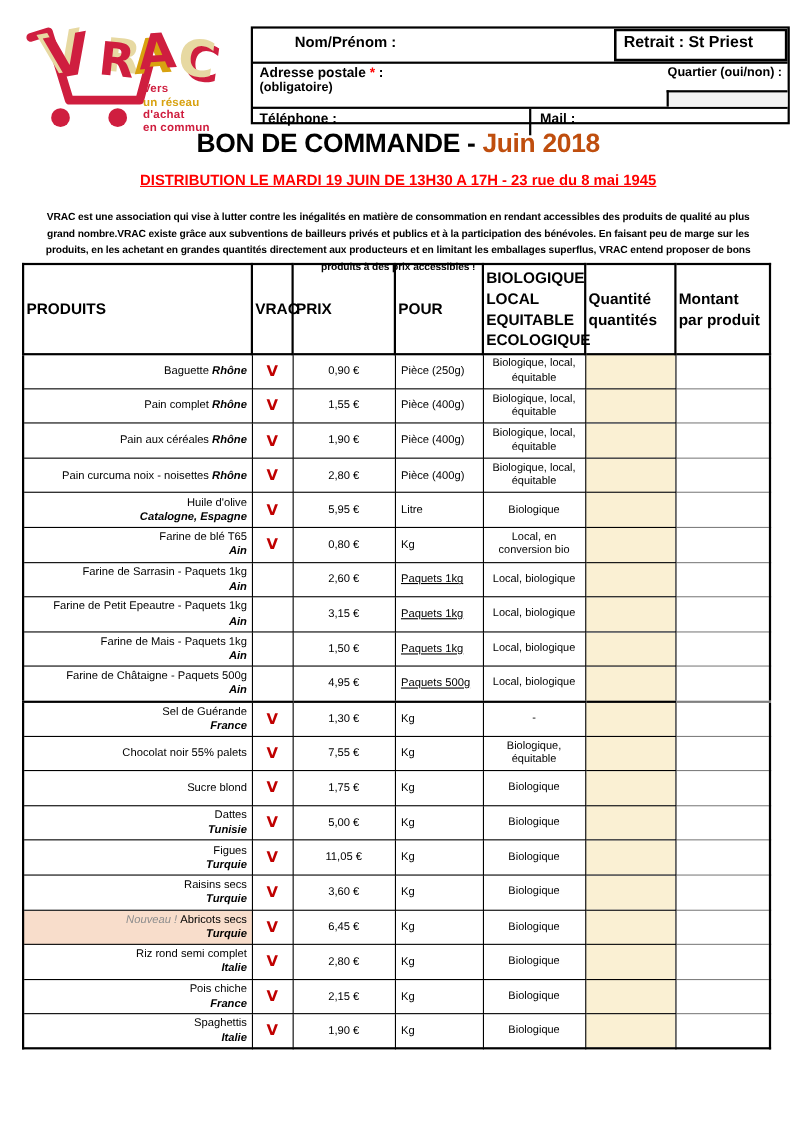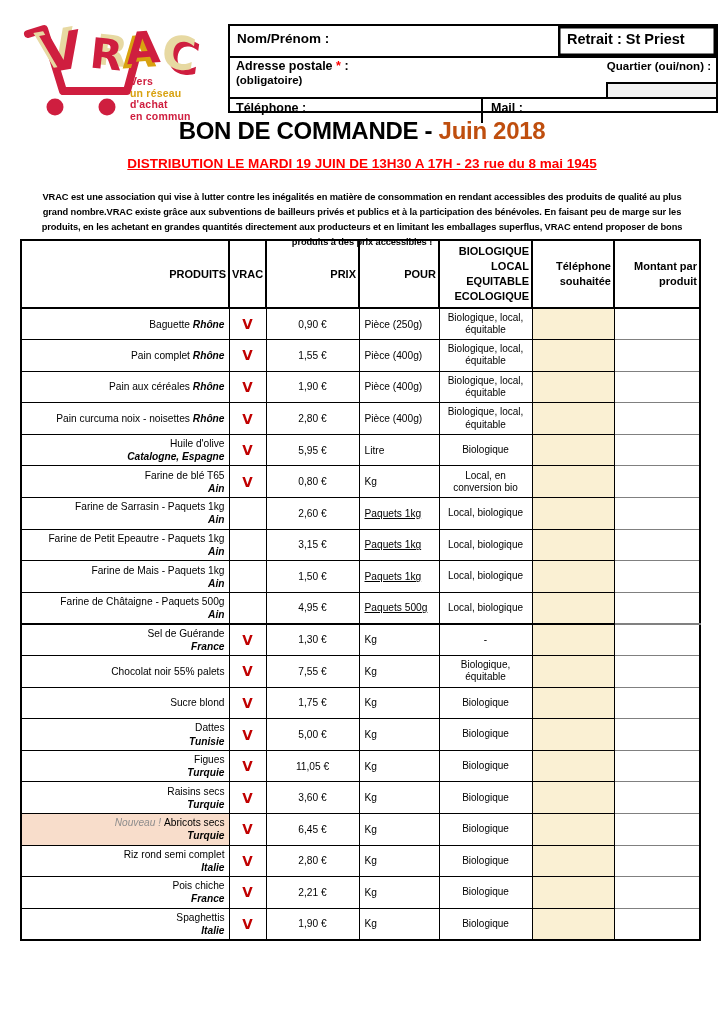--- a/index.html
+++ b/index.html
@@ -19,21 +19,21 @@
   .brand-letter{position:absolute;font-weight:bold;font-family:"DejaVu Sans",sans-serif;line-height:1;}
   .brand-letter:nth-child(1){left:28px;top:16px;font-size:52px;transform:rotate(-10deg);color:var(--brand-red);text-shadow:-5px -4px 0 var(--brand-beige);}
   .brand-letter:nth-child(2){left:76px;top:24px;font-size:42px;transform:rotate(6deg);color:var(--brand-red);text-shadow:5px -4px 0 var(--brand-beige);}
   .brand-letter:nth-child(3){left:112px;top:16px;font-size:44px;transform:rotate(-4deg);color:var(--brand-red);text-shadow:-5px 4px 0 var(--brand-gold);}
   .brand-letter:nth-child(4){left:148px;top:20px;font-size:46px;transform:rotate(8deg);color:var(--brand-beige);text-shadow:5px 4px 0 var(--brand-red);}
   .brand-tagline{position:absolute;left:116px;top:66px;font-size:10.5px;font-weight:bold;line-height:1.1;letter-spacing:0.2px;}
 
   
   .form-box{position:absolute;left:228px;top:24px;width:490px;height:89px;border:2px solid #000;background:#fff;}
   .form-row1{display:flex;height:32px;border-bottom:2px solid #000;}
-  .cell-nom{flex:1;padding:5px 7px;font-size:13.5px;font-weight:bold;}
+  .cell-nom{flex:1;padding:5px 7px;font-size:13.5px;font-weight:bold;margin-left:31px;}
   .cell-retrait{width:158px;padding:5px 9px;font-size:14.5px;font-weight:bold;box-shadow:inset 0 0 0 2.5px #000;}
   .form-row2{position:relative;height:41px;border-bottom:2px solid #000;}
   .adresse-line{padding:1px 6px 0 6px;font-size:12.5px;font-weight:bold;line-height:1.2;}
   .adresse-line .star{color:#ff0000;}
   .obligatoire{padding:0 6px;font-size:11.5px;font-weight:bold;line-height:1.2;}
   .quartier-label{position:absolute;right:5px;top:2px;font-size:11.5px;font-weight:bold;}
   .quartier-box{position:absolute;right:0;bottom:0;width:110px;height:15px;background:var(--grey-box-bg);
                 border-left:2px solid #000;border-top:2px solid #000;}
   .form-row3{display:flex;height:24px;}
   .cell-tel{width:253px;border-right:2px solid #000;padding:2px 6px;font-size:12.5px;font-weight:bold;}
@@ -48,22 +48,22 @@
   .intro{position:absolute;top:190px;left:30px;right:30px;text-align:center;
          font-size:9.3px;font-weight:bold;line-height:1.6;letter-spacing:-0.1px;}
 
   
   .order-table{position:absolute;top:239px;left:20px;width:679px;border-collapse:collapse;table-layout:fixed;
                font-size:10.2px;}
   .order-table col.c1{width:208px;} .order-table col.c2{width:37px;} .order-table col.c3{width:93px;}
   .order-table col.c4{width:80px;}  .order-table col.c5{width:93px;} .order-table col.c6{width:82px;}
   .order-table col.c7{width:86px;}
   .order-table{border:2.5px solid #000;}
-  .order-table th{height:68px;border:2px solid #000;font-size:11px;font-weight:bold;
-                  text-align:right;vertical-align:middle;line-height:1.35;padding:2px;}
+  .order-table th{height:68px;border:2px solid #000;font-size:14px;font-weight:bold;
+                  text-align:left;vertical-align:middle;line-height:1.35;padding:2px;}
   .order-table td{height:31.6px;border:1.5px solid #000;vertical-align:middle;padding:1px 4px;overflow:hidden;}
   .order-table tbody tr:nth-child(11) td{border-top-width:2.5px;}
   td.c-product{text-align:right;line-height:1.28;padding-left:18px;}
   td.c-product .pname{white-space:nowrap;}
   td.c-product .prefix{font-style:italic;color:#8d8d8d;}
   td.c-product .origin{font-weight:bold;font-style:italic;}
   td.c-product .origin.block{display:block;}
   td.c-product.highlight{background:var(--new-item-bg);}
   td.c-vrac{text-align:center;}
   .vmark{color:var(--checkmark-red);font-weight:bold;font-size:13.5px;font-family:"DejaVu Sans",sans-serif;}
@@ -145,21 +145,21 @@
         <col class="c6">
         <col class="c7">
     </colgroup>
     <thead>
       <tr>
           <th>PRODUITS</th>
           <th>VRAC</th>
           <th>PRIX</th>
           <th>POUR</th>
           <th>BIOLOGIQUE LOCAL EQUITABLE ECOLOGIQUE</th>
-          <th>Téléphone souhaitée</th>
+          <th>Quantité quantités</th>
           <th>Montant par produit</th>
         </tr>
     </thead>
     <tbody>
         <tr>
           <td class="c-product"><span class="pname">Baguette</span><span class="origin"> Rhône</span></td>
           <td class="c-vrac"><span class="vmark">V</span></td>
           <td class="c-prix">0,90 €</td>
           <td class="c-pour"><span>Pièce (250g)</span></td>
           <td class="c-bio">Biologique, local, équitable</td>
@@ -315,21 +315,21 @@
           <td class="c-vrac"><span class="vmark">V</span></td>
           <td class="c-prix">2,80 €</td>
           <td class="c-pour"><span>Kg</span></td>
           <td class="c-bio">Biologique</td>
           <td class="c-qty"></td>
           <td class="c-montant"></td>
         </tr>
         <tr>
           <td class="c-product"><span class="pname">Pois chiche</span><span class="origin block">France</span></td>
           <td class="c-vrac"><span class="vmark">V</span></td>
-          <td class="c-prix">2,21 €</td>
+          <td class="c-prix">2,15 €</td>
           <td class="c-pour"><span>Kg</span></td>
           <td class="c-bio">Biologique</td>
           <td class="c-qty"></td>
           <td class="c-montant"></td>
         </tr>
         <tr>
           <td class="c-product"><span class="pname">Spaghettis</span><span class="origin block">Italie</span></td>
           <td class="c-vrac"><span class="vmark">V</span></td>
           <td class="c-prix">1,90 €</td>
           <td class="c-pour"><span>Kg</span></td>

